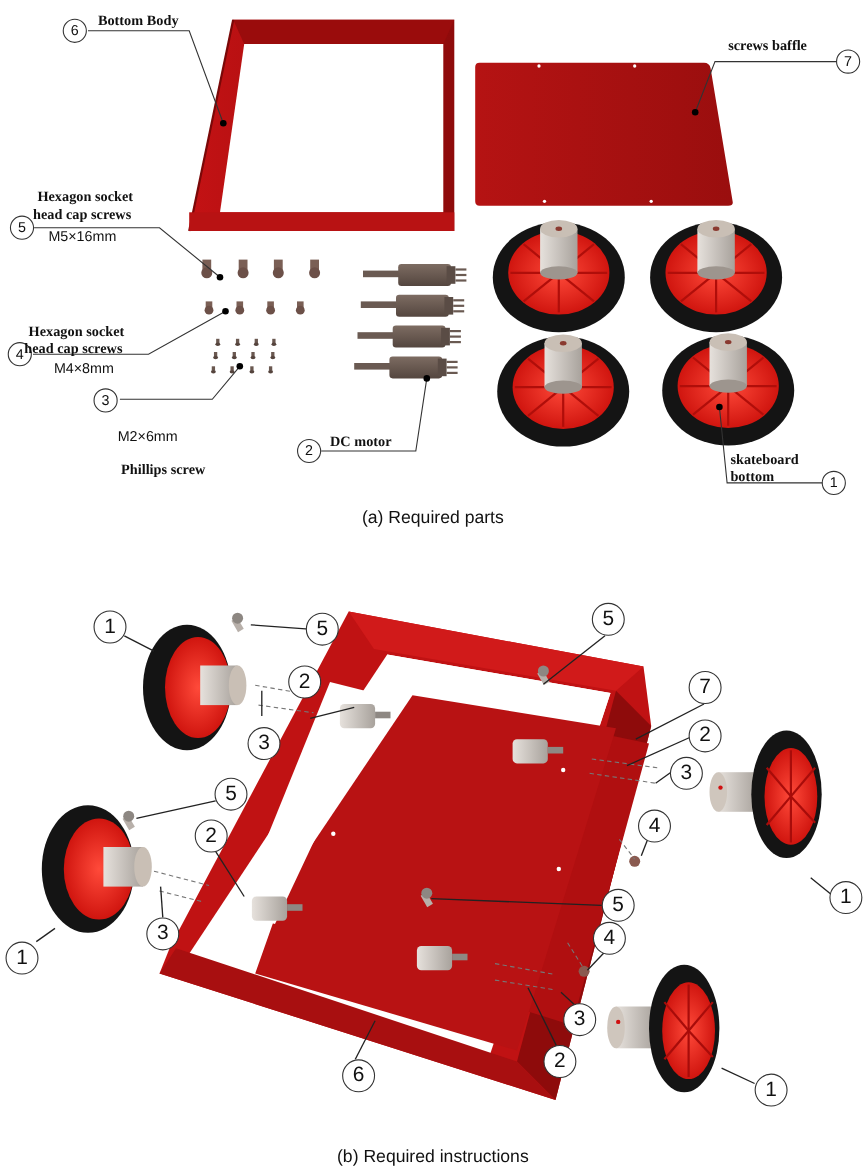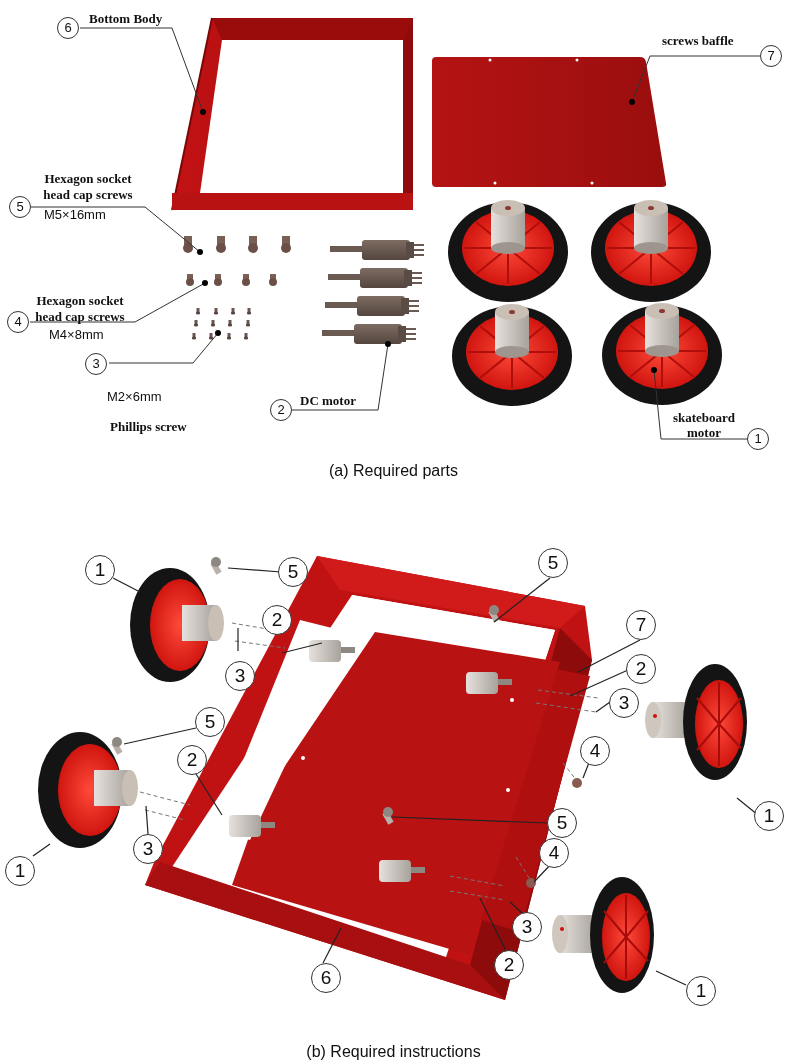--- a/index.html
+++ b/index.html
@@ -1,19 +1,19 @@
 <!DOCTYPE html>
 <html><head>
 <meta charset="utf-8">
 <style>
   html, body { margin:0; padding:0; background:#ffffff; }
   body { width:787px; height:1064px; position:relative; overflow:hidden; font-family:"Liberation Sans", sans-serif; }
   svg.layer { position:absolute; left:0; top:0; }
   .lbl { position:absolute; font-family:"Liberation Serif", serif; font-weight:bold; font-size:13px; color:#111; white-space:nowrap; line-height:15px; }
-  .lbl.c { text-align:center; }
+  .lbl.c { }
   .spec { position:absolute; font-family:Liberation Sans, sans-serif; font-size:13px; color:#111; white-space:nowrap; }
   .num { position:absolute; border:1px solid #333; border-radius:50%; background:#fff; color:#111; font-family:"Liberation Sans", sans-serif; text-align:center; box-sizing:border-box; }
   .num.sm { width:22px; height:22px; line-height:20px; font-size:13px; }
   .num.lg { width:30px; height:30px; line-height:28px; font-size:19px; }
   .caption { position:absolute; left:0; width:787px; text-align:center; font-family:"Liberation Sans", sans-serif; font-size:16px; color:#111; }
 </style>
 </head>
 <body>
 
 <svg class="layer" width="787" height="1064">
@@ -292,21 +292,21 @@
 
 <div class="num sm" style="left:85px;top:353px;">3</div>
 <div class="lbl" style="left:110px;top:371px;margin-top:48px;">Phillips screw</div>
 <div class="spec" style="left:107px;top:389px;">M2×6mm</div>
 
 <div class="num sm" style="left:270px;top:399px;">2</div>
 <div class="lbl" style="left:300px;top:393px;">DC motor</div>
 
 <div class="num sm" style="left:747px;top:428px;">1</div>
 <div class="lbl c" style="left:664px;top:410px;width:80px;">skateboard</div>
-<div class="lbl c" style="left:664px;top:425px;width:80px;">motor</div>
+<div class="lbl c" style="left:664px;top:425px;width:80px;">bottom</div>
 
 <div class="caption" style="top:462px;">(a)  Required parts</div>
 
 <div class="num lg" style="left:85px;top:555px;">1</div>
 <div class="num lg" style="left:278px;top:557px;">5</div>
 <div class="num lg" style="left:262px;top:605px;">2</div>
 <div class="num lg" style="left:225px;top:661px;">3</div>
 <div class="num lg" style="left:195px;top:707px;">5</div>
 <div class="num lg" style="left:177px;top:745px;">2</div>
 <div class="num lg" style="left:133px;top:834px;">3</div>

